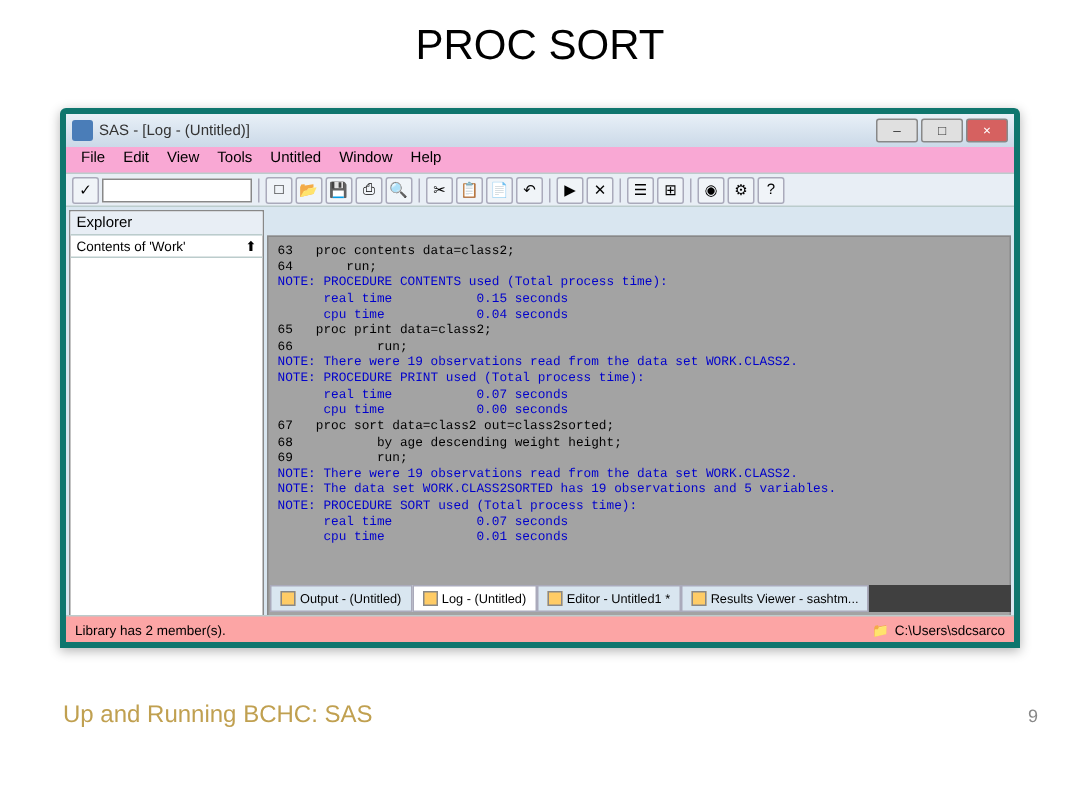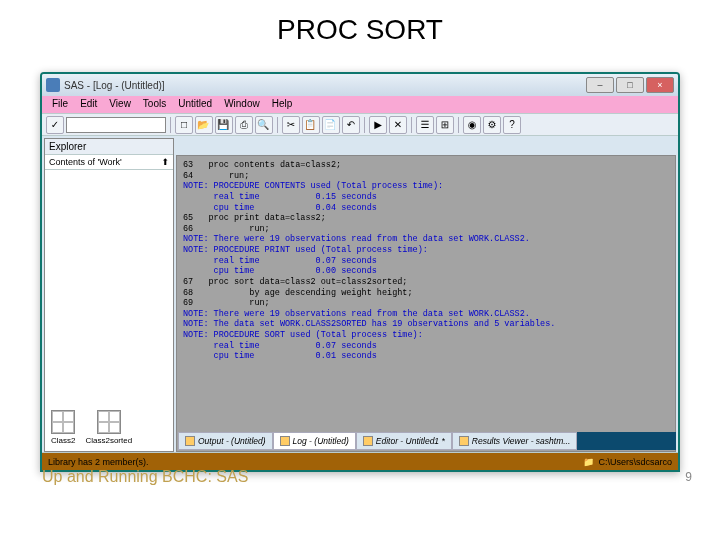--- a/index.html
+++ b/index.html
@@ -16,22 +16,22 @@
   font-size: 28px;
   font-weight: normal;
   padding: 14px 0 8px;
   color: #000;
 }
 .window {
   position: absolute;
   left: 40px;
   top: 72px;
   width: 640px;
-  height: 400px;
-  border: 2px solid #0f766e;
+  height: 360px;
+  border: 4px solid #0f766e;
   border-radius: 4px 4px 0 0;
   background: #d9e6f0;
   box-shadow: 0 2px 8px rgba(0,0,0,0.3);
   overflow: hidden;
 }
 .titlebar {
   height: 22px;
   background: linear-gradient(#e8f0f7, #cbd9e8);
   display: flex;
   align-items: center;
@@ -175,22 +175,21 @@
 }
 .sidebar-tabs .tab.active { background: #fff; }
 .bottom-tabs {
   position: absolute;
   left: 136px;
   bottom: 20px;
   right: 2px;
   height: 18px;
   display: flex;
   font-size: 8.5px;
-  background: #0c4a6e;
-  font-style: italic;
+  background: #404040;
 }
 .bottom-tabs .tab {
   border: 1px solid #aab;
   padding: 2px 6px;
   background: #d9e6f0;
   display: flex;
   align-items: center;
   gap: 3px;
 }
 .bottom-tabs .tab.active { background: #fff; justify-content: space-between; }
@@ -199,21 +198,21 @@
   background: #fc6;
   border: 1px solid #888;
   display: inline-block;
 }
 .statusbar {
   position: absolute;
   bottom: 0;
   left: 0;
   right: 0;
   height: 18px;
-  background: #a16207;
+  background: #fca5a5;
   border-top: 1px solid #bcc;
   display: flex;
   align-items: center;
   justify-content: space-between;
   font-size: 9px;
   padding: 0 6px;
   gap: 16px;
 }
 .status-right {
   display: flex;

